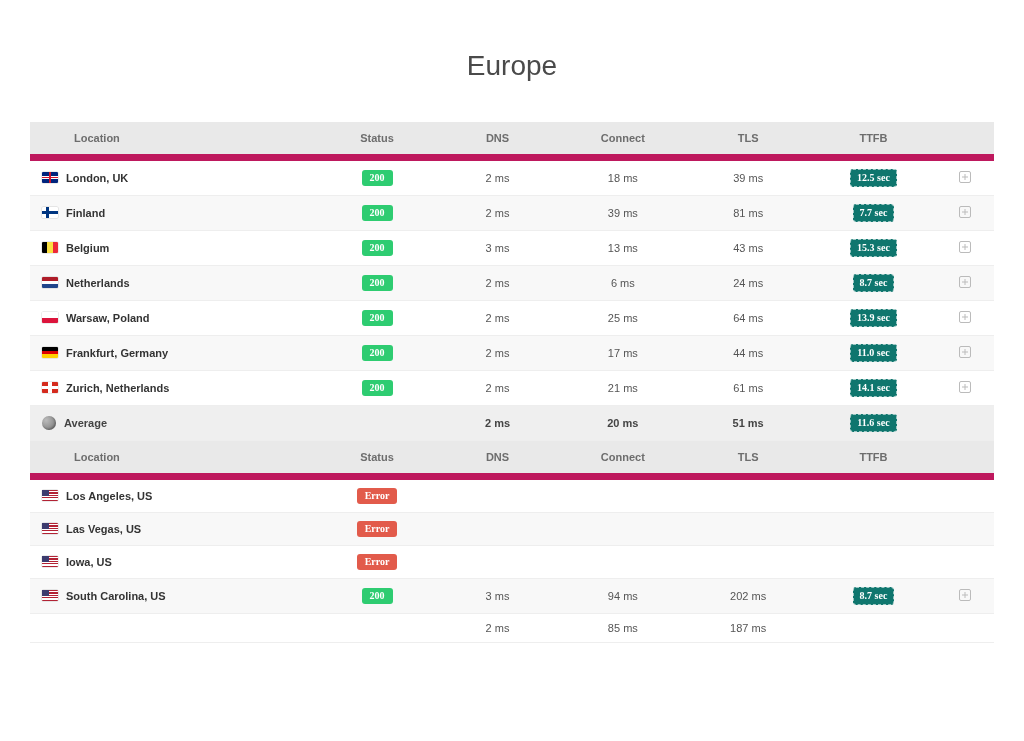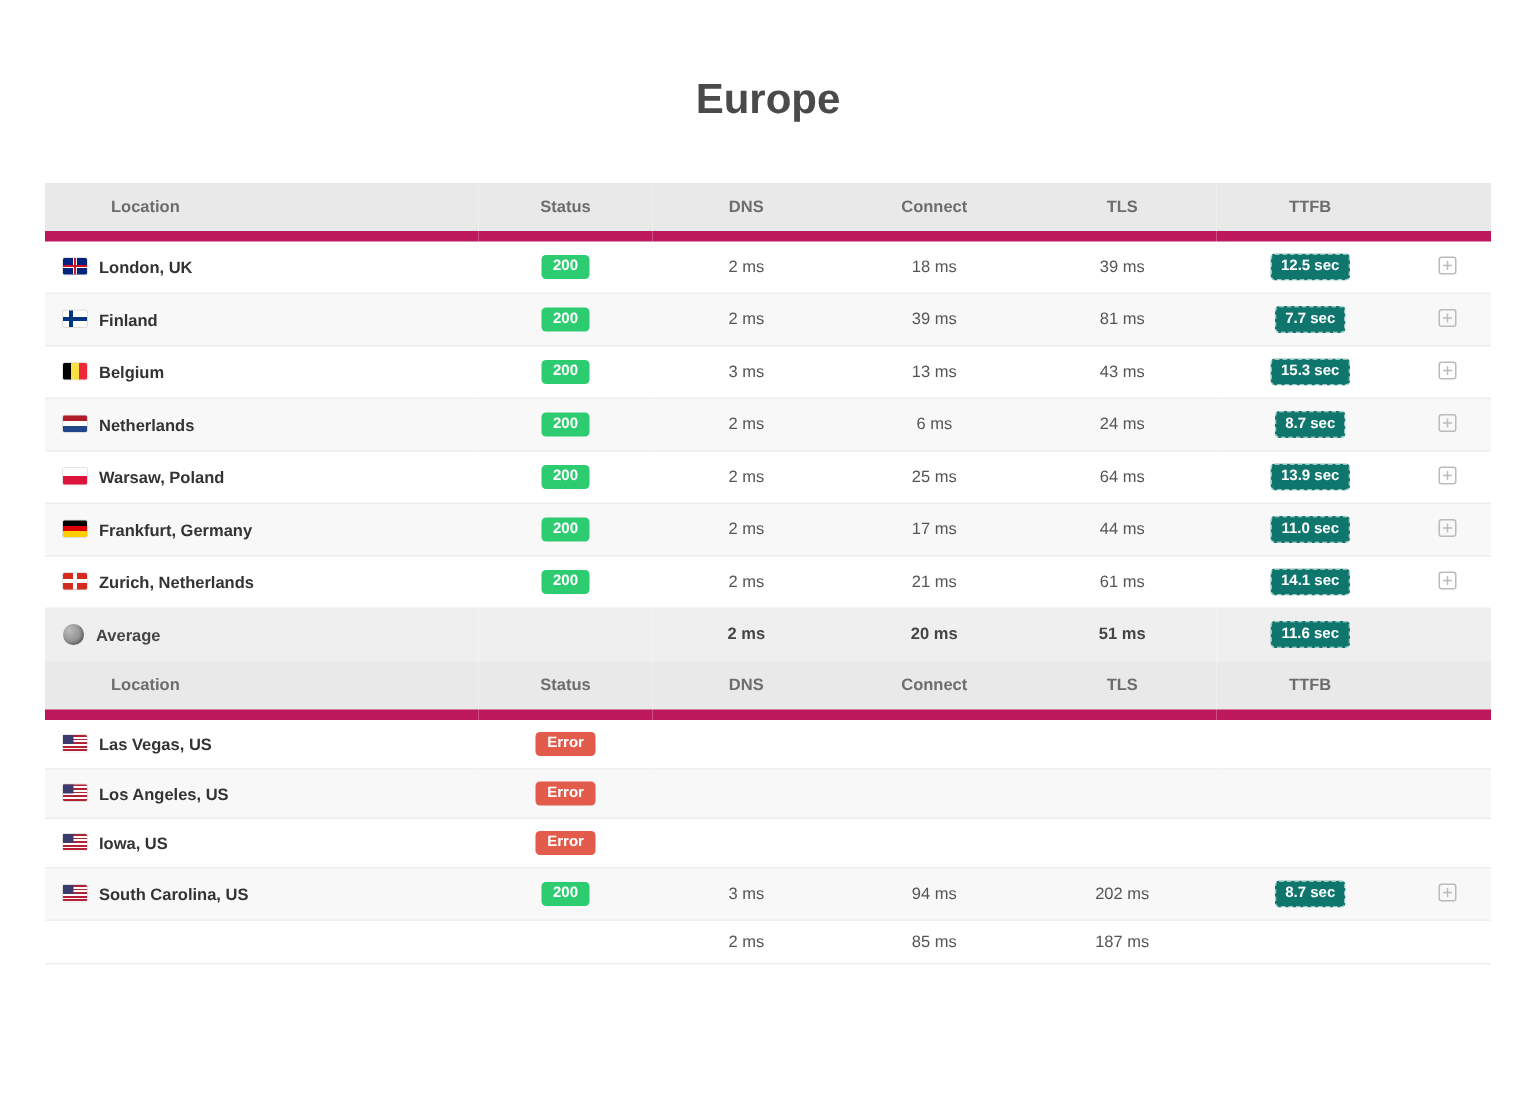--- a/index.html
+++ b/index.html
@@ -7,21 +7,21 @@
     margin: 0;
     padding: 20px 30px;
     font-family: -apple-system, BlinkMacSystemFont, "Segoe UI", Helvetica, Arial, sans-serif;
     background: #fff;
     color: #333;
     font-size: 12px;
   }
   .section-title {
     text-align: center;
     font-size: 28px;
-    font-weight: 700;
+    font-weight: 400;
     color: #4a4a4a;
     margin: 30px 0 40px;
   }
   table {
     width: 100%;
     border-collapse: collapse;
     table-layout: fixed;
   }
   thead th {
     background: #e9e9e9;
@@ -96,20 +96,21 @@
   .flag-us::after{content:"";position:absolute;left:0;top:0;width:45%;height:55%;background:#3c3b6e;}
 
   .badge {
     display:inline-block;
     padding: 3px 8px;
     border-radius: 3px;
     font-size: 10px;
     font-weight: 700;
     color: #fff;
     line-height: 1;
+    font-family: Liberation Serif, serif;
   }
   .badge-ok   { background:#2ecc71; }
   .badge-err  { background:#e25b4b; }
   .badge-ttfb {
     background:#0f766e;
     border:1px dashed rgba(255,255,255,0.6);
     padding:3px 6px;
   }
   .exp-cell { width:36px; }
   .expand-icon {
@@ -247,30 +248,30 @@
           <th>Status</th>
           <th>DNS</th>
           <th>Connect</th>
           <th>TLS</th>
           <th>TTFB</th>
           <th class="exp-cell"></th>
         </tr>
       </thead>
       <tbody>
         <tr>
+          <td class="loc-cell"><span class="flag flag-us"></span><span>Los Angeles, US</span></td>
+          <td><span class="badge badge-err">Error</span></td>
+          <td></td>
+          <td></td>
+          <td></td>
+          <td></td>
+          <td class="exp-cell"></td>
+        </tr>
+        <tr>
           <td class="loc-cell"><span class="flag flag-us"></span><span>Las Vegas, US</span></td>
-          <td><span class="badge badge-err">Error</span></td>
-          <td></td>
-          <td></td>
-          <td></td>
-          <td></td>
-          <td class="exp-cell"></td>
-        </tr>
-        <tr>
-          <td class="loc-cell"><span class="flag flag-us"></span><span>Los Angeles, US</span></td>
           <td><span class="badge badge-err">Error</span></td>
           <td></td>
           <td></td>
           <td></td>
           <td></td>
           <td class="exp-cell"></td>
         </tr>
         <tr>
           <td class="loc-cell"><span class="flag flag-us"></span><span>Iowa, US</span></td>
           <td><span class="badge badge-err">Error</span></td>

